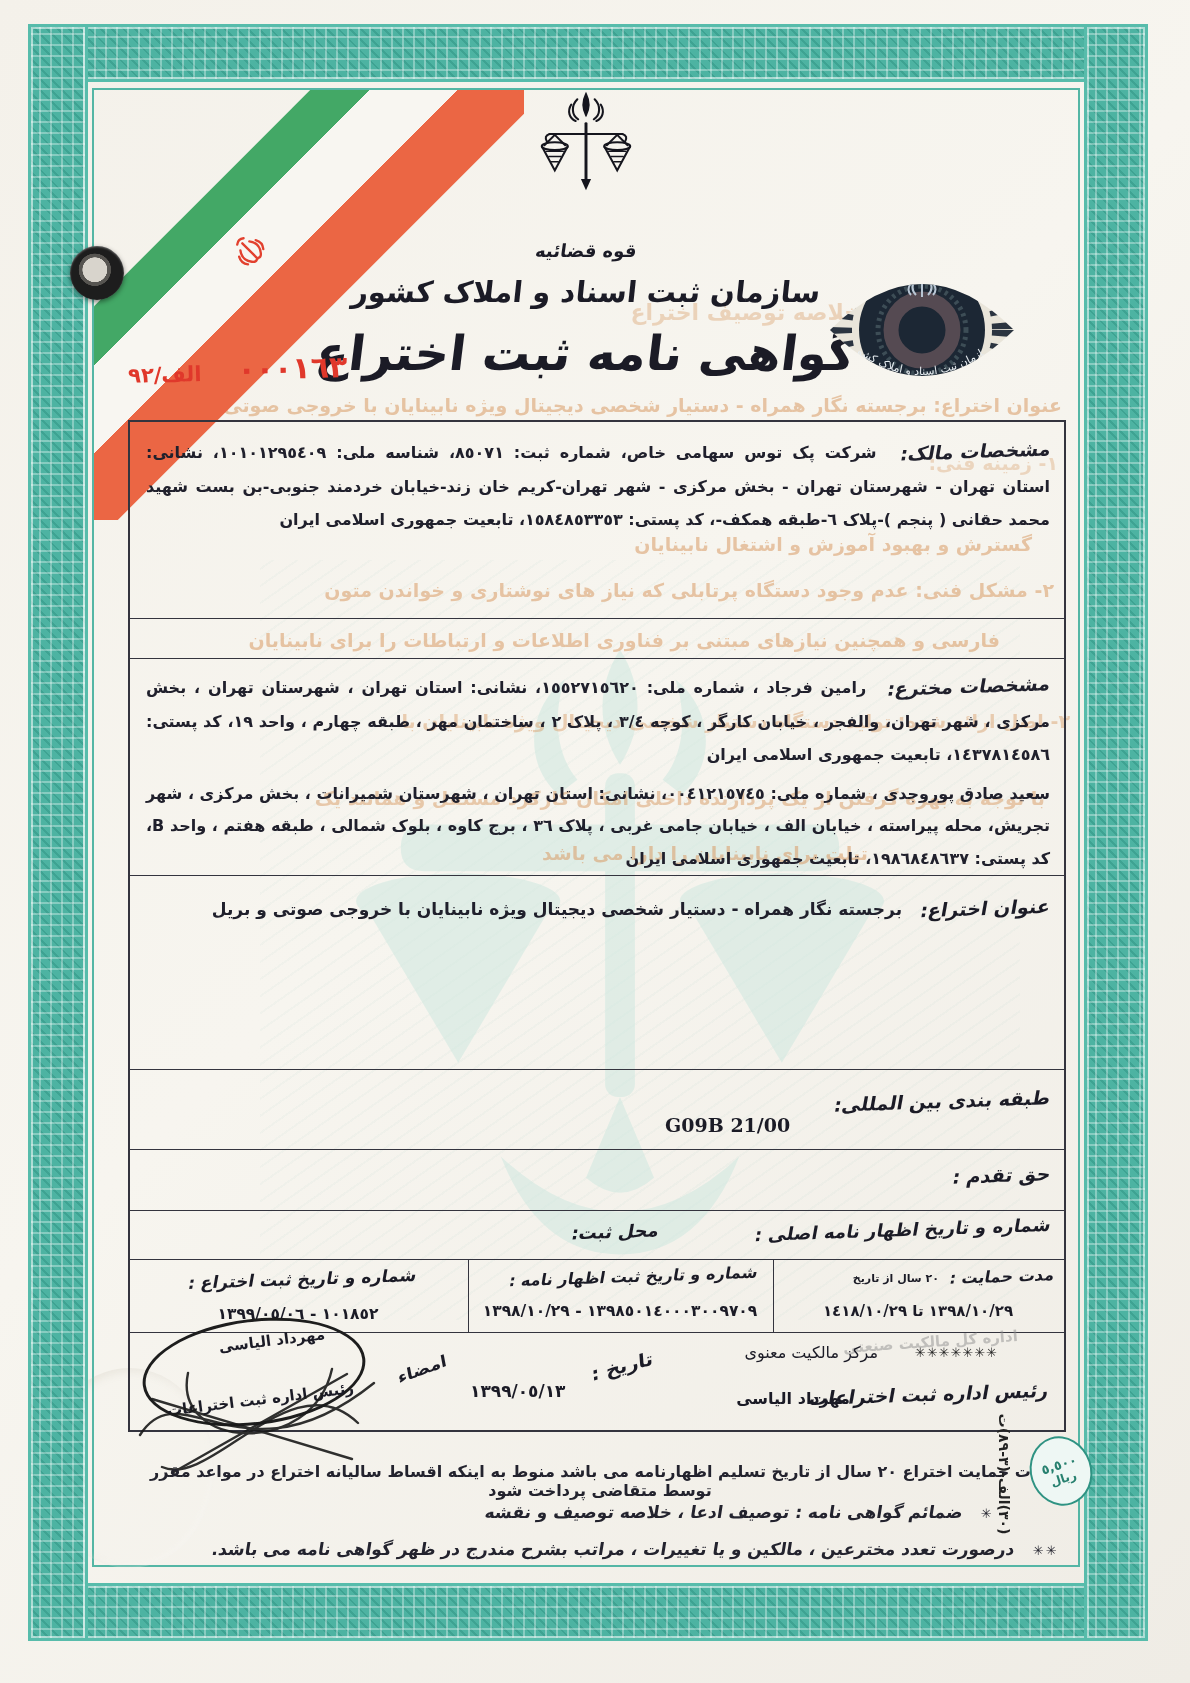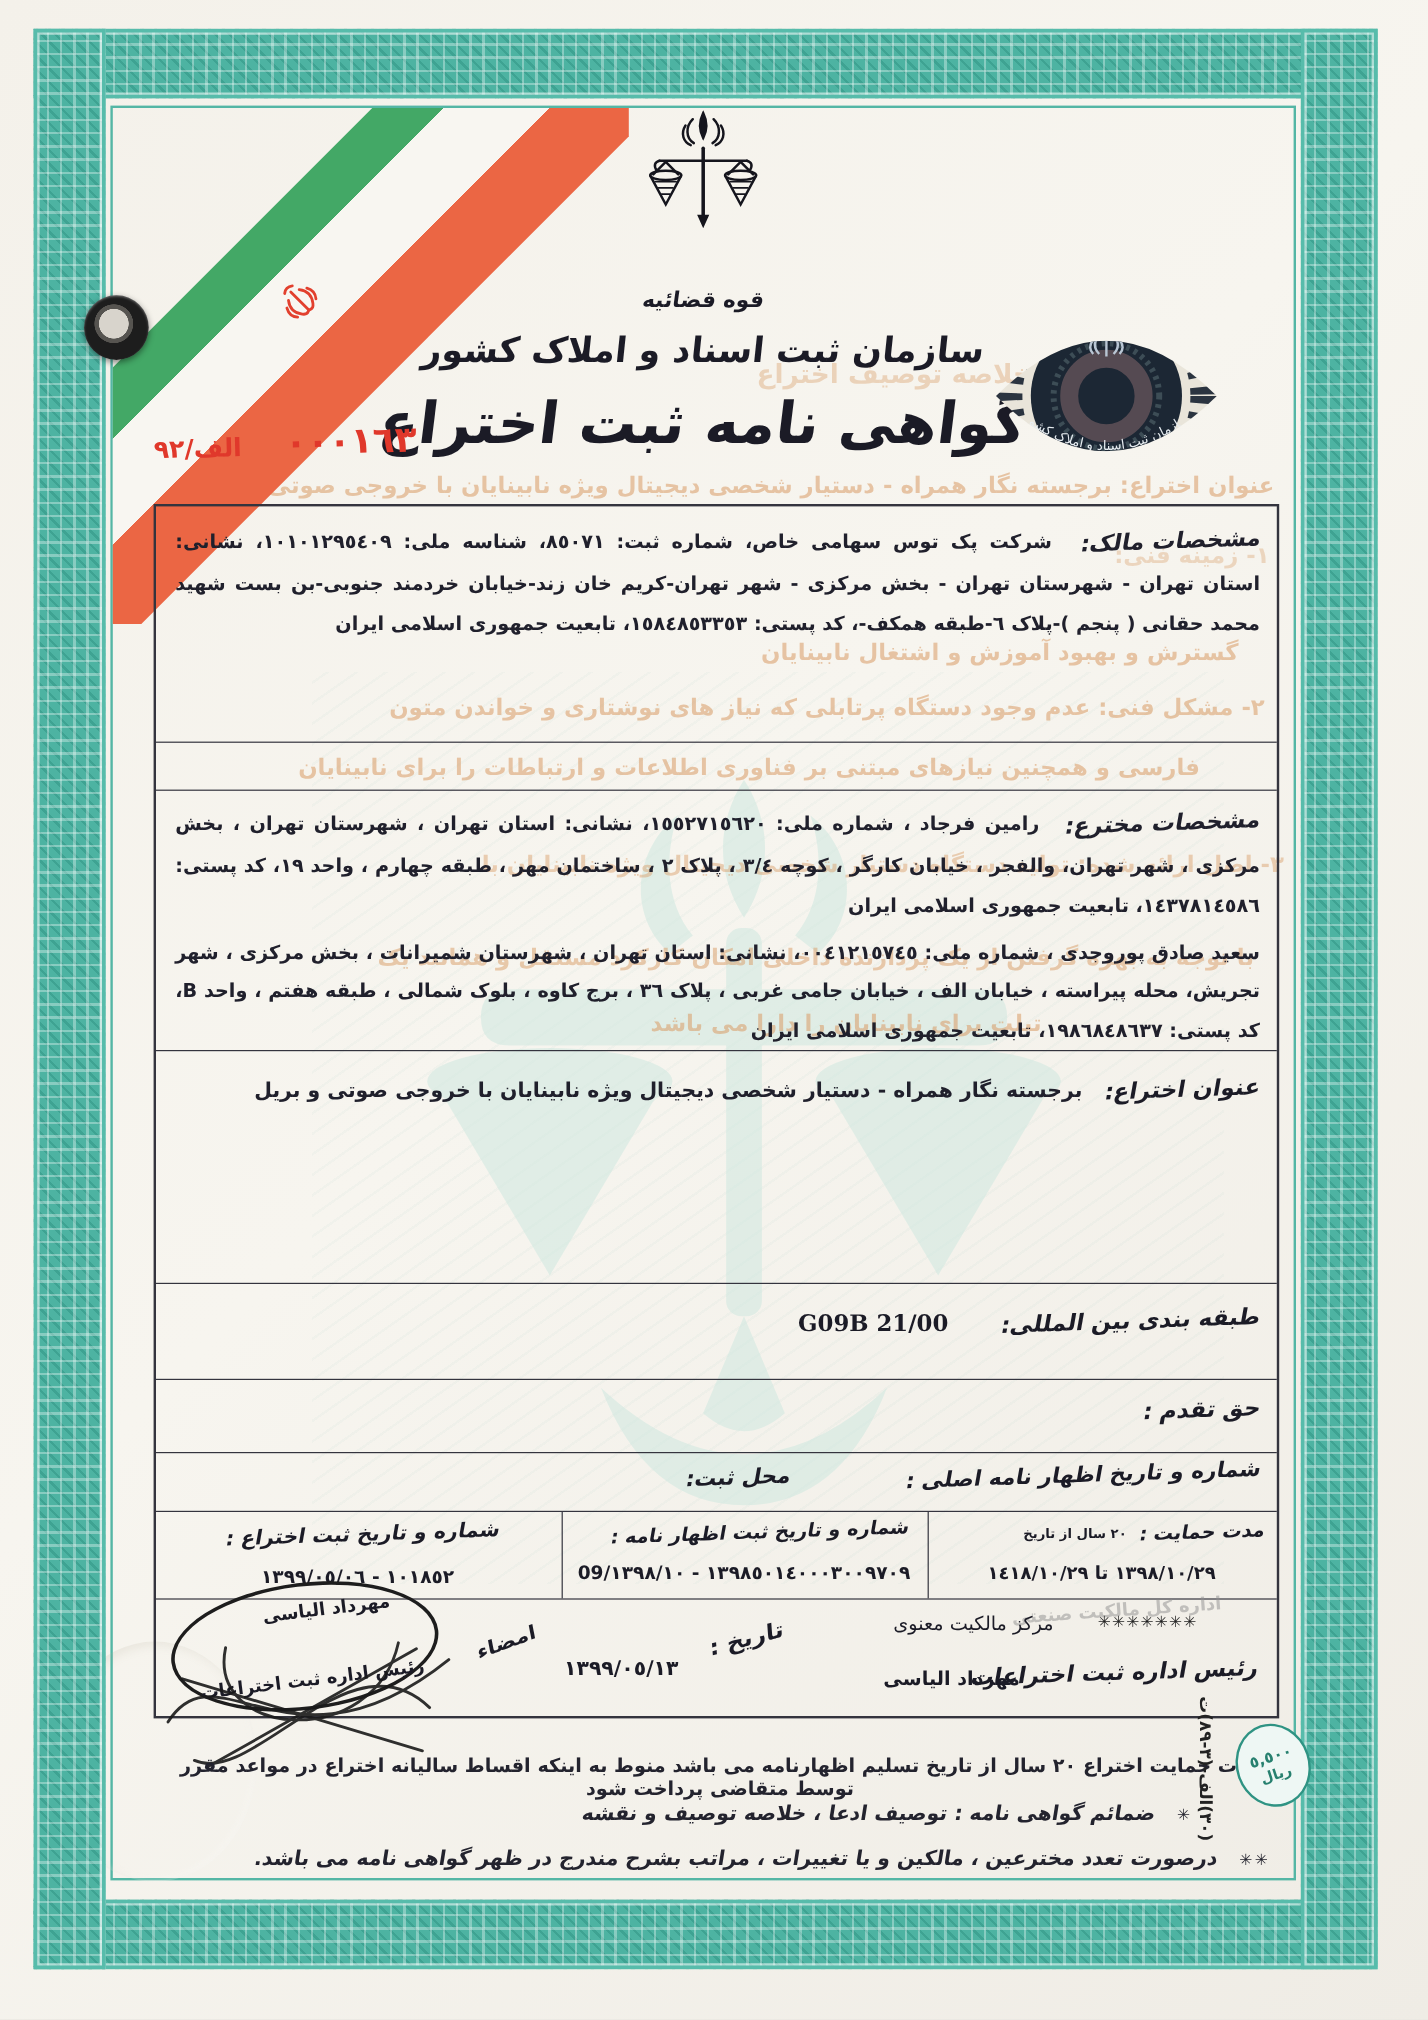--- a/index.html
+++ b/index.html
@@ -72,21 +72,21 @@
   .r3{height:217px;padding:8px 14px 0 16px;}
   .r4{height:194px;padding:16px 14px 0 16px;}
   .r5{height:80px;padding:20px 14px 0 16px;}
   .r6{height:61px;padding:14px 14px 0 16px;}
   .r7{height:49px;padding:8px 14px 0 16px;}
   .r8{height:73px;display:flex;flex-direction:row;direction:ltr;}
   .r9{height:98px;}
   .btext{font-size:16px;font-weight:700;line-height:2.05;text-align:justify;color:#20202c;}
   .cal{display:inline-block;font-size:19px;font-weight:700;transform:skewX(-12deg) rotate(-2deg);
        margin-left:14px;white-space:nowrap;}
-  .class-val{display:inline-block;direction:ltr;font-weight:700;font-size:19px;position:relative;top:2px;
+  .class-val{display:inline-block;direction:ltr;font-weight:700;font-size:19px;position:relative;top:24px;
              font-family:"DejaVu Serif",serif;margin-right:26px;}
   .place-lbl{position:absolute;left:428px;top:10px;}
   .cell{direction:rtl;box-sizing:border-box;padding:5px 10px 0 8px;}
   .c-patent{width:339px;border-right:1.6px solid #34343e;}
   .c-app{width:305px;border-right:1.6px solid #34343e;}
   .c-prot{flex:1;}
   .cell .cal{font-size:16px;margin-left:8px;}
   .cell-val{display:block;text-align:center;font-weight:700;font-size:15.5px;margin-top:16px;white-space:nowrap;}
   .prot-rest{font-weight:700;font-size:11px;}
 
@@ -289,21 +289,21 @@
     <div class="cell c-patent">
       <div style="text-align:center;padding-top:4px;">
         <span class="cal" style="font-size:17px;">شماره و تاریخ ثبت اختراع :</span>
       </div>
       <span class="cell-val">١٠١٨٥٢ - ١٣٩٩/٠٥/٠٦</span>
     </div>
     <div class="cell c-app">
       <div style="text-align:right;padding-right:6px;padding-top:2px;">
         <span class="cal" style="font-size:16px;">شماره و تاریخ ثبت اظهار نامه :</span>
       </div>
-      <span class="cell-val">١٣٩٨٥٠١٤٠٠٠٣٠٠٩٧٠٩ - ١٣٩٨/١٠/09</span>
+      <span class="cell-val">١٣٩٨٥٠١٤٠٠٠٣٠٠٩٧٠٩ - ١٣٩٨/١٠/٢٩</span>
     </div>
     <div class="cell c-prot">
       <div style="text-align:right;padding-top:2px;">
         <span class="cal" style="font-size:16px;margin-left:6px;">مدت حمایت :</span>
         <span class="prot-rest">٢٠ سال از تاریخ</span>
       </div>
       <span class="cell-val" style="font-size:15px;">١٣٩٨/١٠/٢٩ تا ١٤١٨/١٠/٢٩</span>
     </div>
   </div>
 

